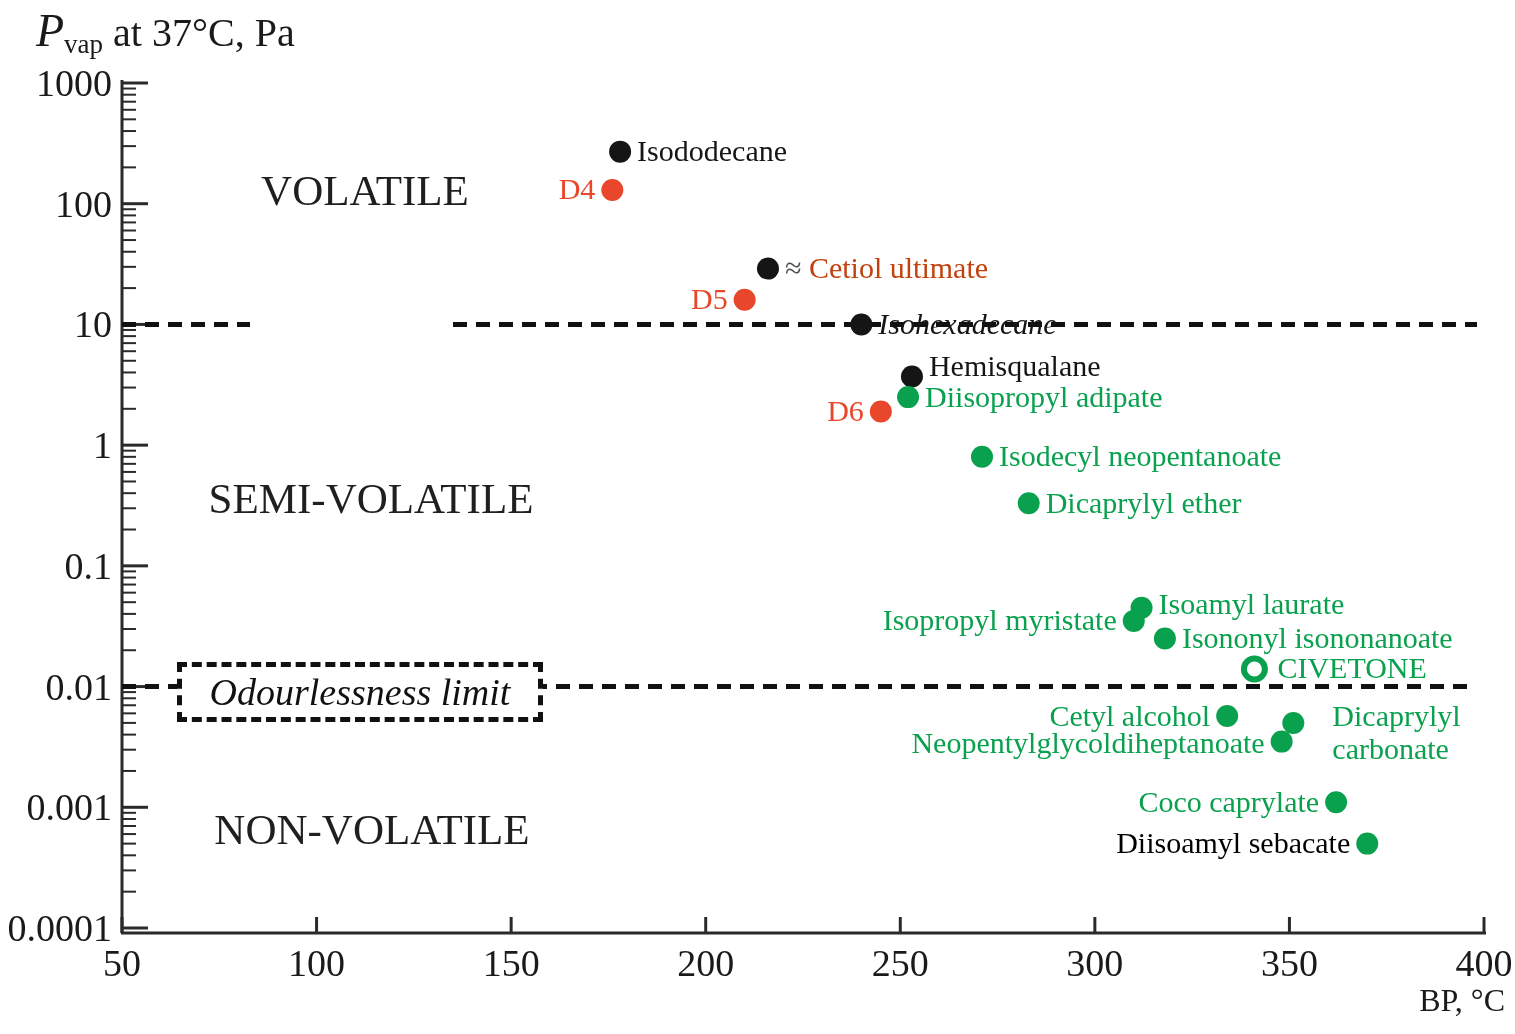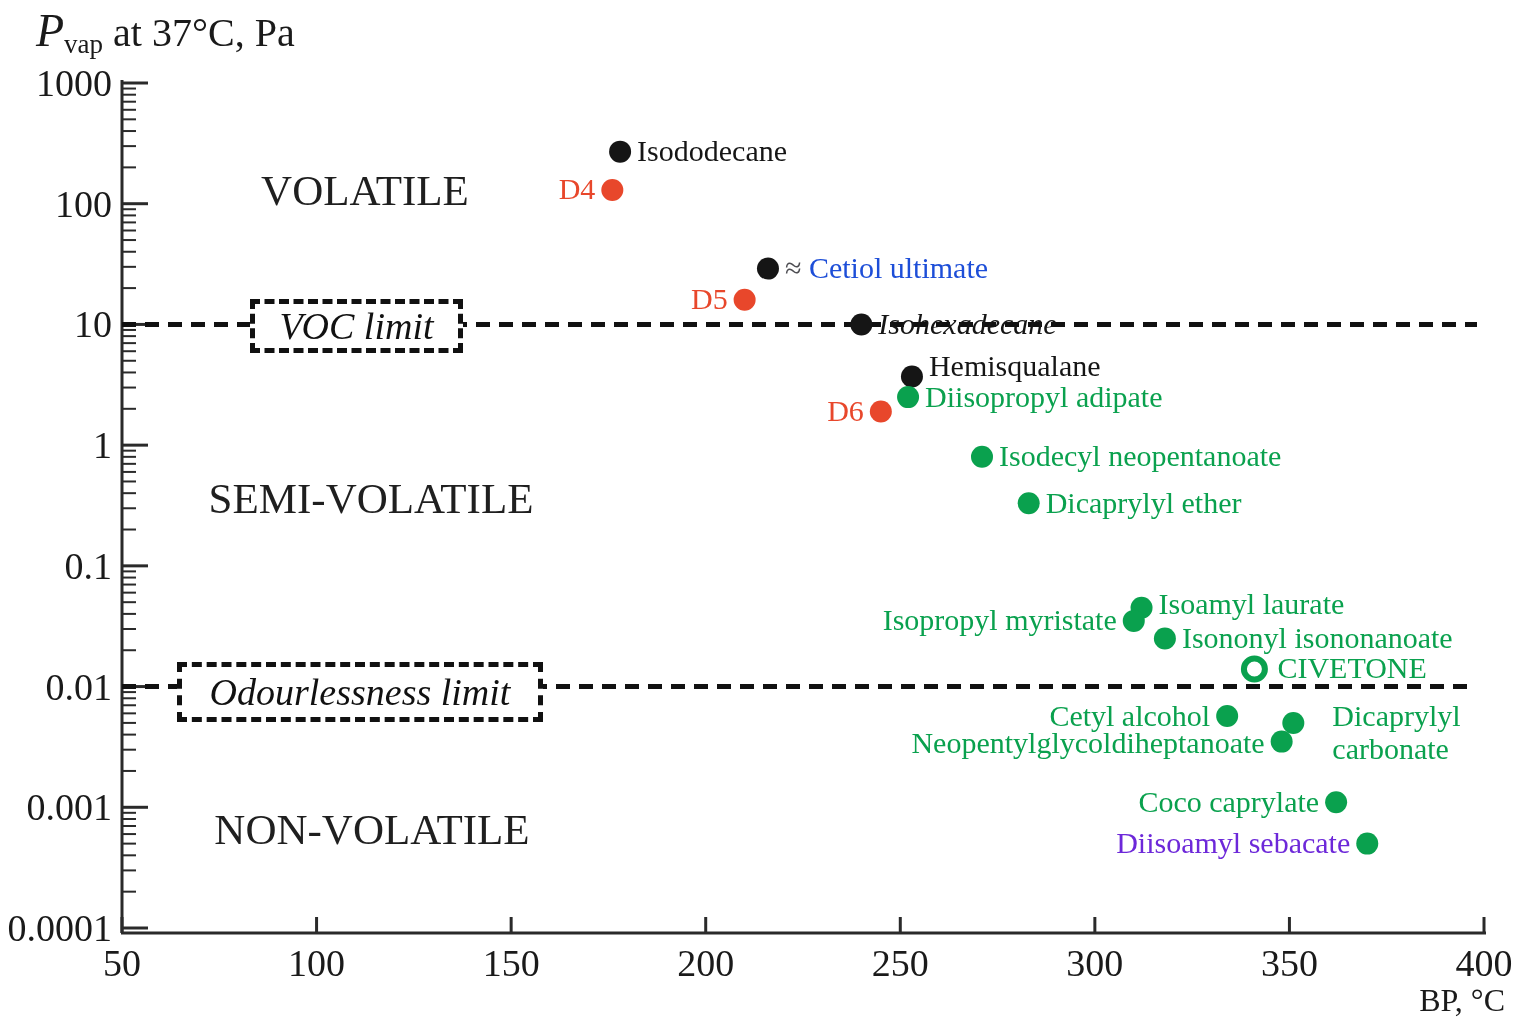--- a/index.html
+++ b/index.html
@@ -134,49 +134,46 @@
       <circle cx="1336.1257142857144" cy="802.2890258630429" r="11" fill="#0aa14e"></circle>
       <circle cx="1367.2571428571428" cy="843.6243351908663" r="11" fill="#0aa14e"></circle>
     </svg>
 
   <div id="chart-title" class="abs"><span class="p">P</span><span class="sub">vap</span><span> at 37°C, Pa</span></div>
 
   <div id="region-volatile" class="abs region">VOLATILE</div>
   <div id="region-semi" class="abs region">SEMI-VOLATILE</div>
   <div id="region-non" class="abs region">NON-VOLATILE</div>
 
-  <div id="voc-box" class="abs limit-box">
-    <span class="lbl">VOC limit</span>
-  </div>
   <div id="odour-box" class="abs limit-box">
     <span class="lbl">Odourlessness limit</span>
   </div>
 
   <div id="x-axis-label" class="abs">BP, °C</div>
 
   <div id="labels-layer">
       <div class="abs pt-label" style="top: 134.143px; left: 637.103px;"><span style="color: rgb(21, 21, 21);">Isododecane</span></div>
       <div class="abs pt-label left" style="top: 172.46px; right: 919.68px;"><span style="color: rgb(232, 71, 43);">D4</span></div>
-      <div class="abs pt-label" style="top: 251.111px; left: 784.977px;"><span style="color: rgb(77, 77, 82);">≈ </span><span style="color: #1d4ed8; margin-top: 28px;">Cetiol ultimate</span></div>
+      <div class="abs pt-label" style="top: 251.111px; left: 784.977px;"><span style="color: rgb(77, 77, 82);">≈ </span><span style="color: #c2410c; margin-top: 28px;">Cetiol ultimate</span></div>
       <div class="abs pt-label left" style="top: 282.288px; right: 787.371px;"><span style="color: rgb(232, 71, 43);">D5</span></div>
       <div class="abs pt-label" style="top: 306.929px; left: 878.371px;"><span style="color: rgb(21, 21, 21); font-style: italic;">Isohexadecane</span></div>
       <div class="abs pt-label" style="top: 349.053px; left: 928.96px;"><span style="color: rgb(21, 21, 21);">Hemisqualane</span></div>
       <div class="abs pt-label" style="top: 379.606px; left: 925.069px;"><span style="color: rgb(10, 161, 78);">Diisopropyl adipate</span></div>
       <div class="abs pt-label left" style="top: 393.993px; right: 651.171px;"><span style="color: rgb(232, 71, 43);">D6</span></div>
       <div class="abs pt-label" style="top: 439.341px; left: 999.006px;"><span style="color: rgb(10, 161, 78);">Isodecyl neopentanoate</span></div>
       <div class="abs pt-label" style="top: 485.765px; left: 1045.7px;"><span style="color: rgb(10, 161, 78);">Dicaprylyl ether</span></div>
       <div class="abs pt-label" style="top: 587.219px; left: 1158.55px;"><span style="color: rgb(10, 161, 78);">Isoamyl laurate</span></div>
       <div class="abs pt-label left" style="top: 603.395px; right: 398.229px;"><span style="color: rgb(10, 161, 78);">Isopropyl myristate</span></div>
       <div class="abs pt-label" style="top: 621.034px; left: 1181.9px;"><span style="color: rgb(10, 161, 78);">Isononyl isononanoate</span></div>
       <div class="abs pt-label" style="top: 651.432px; left: 1277.41px;"><span style="color: rgb(10, 161, 78);">CIVETONE</span></div>
       <div class="abs pt-label left" style="top: 698.541px; right: 304.834px;"><span style="color: rgb(10, 161, 78);">Cetyl alcohol</span></div>
       <div class="abs pt-label" style="top: 698.91px; left: 1332.32px;"><span style="color: rgb(10, 161, 78);">Dicaprylyl</span><br><span style="color: rgb(10, 161, 78);">carbonate</span></div>
       <div class="abs pt-label left" style="top: 726.109px; right: 250.354px;"><span style="color: rgb(10, 161, 78);">Neopentylglycoldiheptanoate</span></div>
       <div class="abs pt-label left" style="top: 784.789px; right: 195.874px;"><span style="color: rgb(10, 161, 78);">Coco caprylate</span></div>
-      <div class="abs pt-label left" style="top: 826.124px; right: 164.743px;"><span style="color: #6d28d9;">Diisoamyl sebacate</span></div>
+      <div class="abs pt-label left" style="top: 826.124px; right: 164.743px;"><span style="color: #000000;">Diisoamyl sebacate</span></div>
     </div>
 <div class="abs ytick-label" style="left: 2px; top: 83px;">1000</div>
     <div class="abs ytick-label" style="left: 2px; top: 203.714px;">100</div>
     <div class="abs ytick-label" style="left: 2px; top: 324.429px;">10</div>
     <div class="abs ytick-label" style="left: 2px; top: 445.143px;">1</div>
     <div class="abs ytick-label" style="left: 2px; top: 565.857px;">0.1</div>
     <div class="abs ytick-label" style="left: 2px; top: 686.571px;">0.01</div>
     <div class="abs ytick-label" style="left: 2px; top: 807.286px;">0.001</div>
     <div class="abs ytick-label" style="left: 2px; top: 928px;">0.0001</div>
     <div class="abs xtick-label" style="left: 122px; top: 941px;">50</div>

